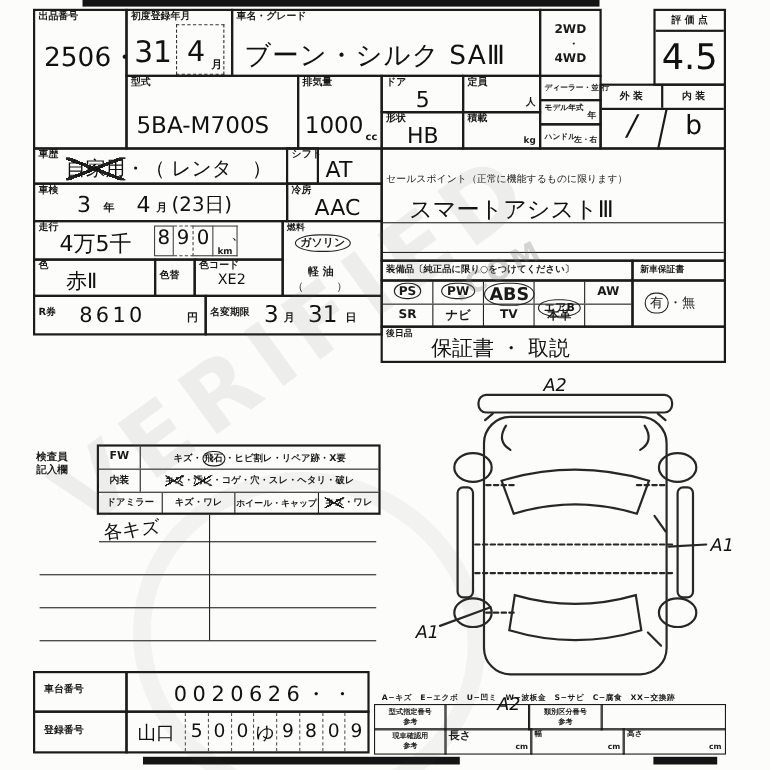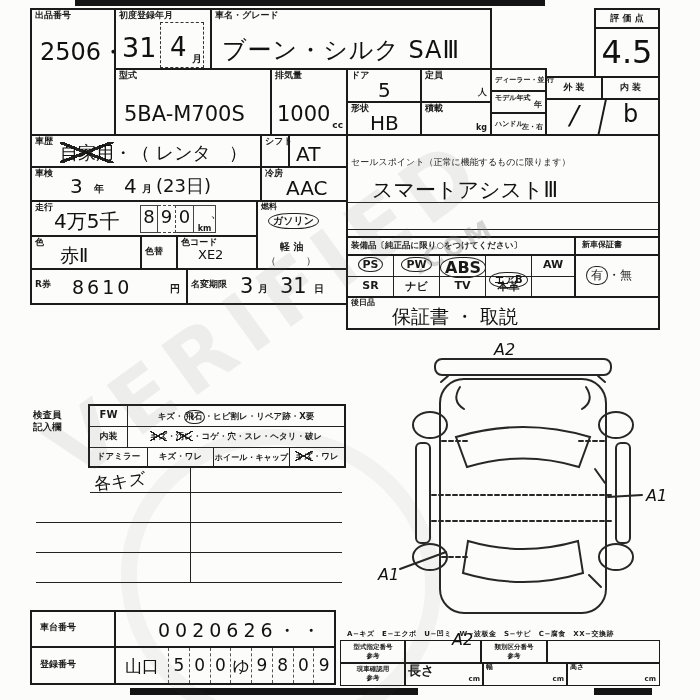--- a/index.html
+++ b/index.html
@@ -40,20 +40,25 @@
     <span class="lbl">初度登録年月</span>
     <span class="v hw" style="left:6px;top:22px;font-size:27px">31</span>
     <span style="position:absolute;left:44px;top:12px;width:44px;height:46px;border:1.5px dashed #333;box-sizing:border-box"></span>
     <span class="v hw" style="left:54px;top:22px;font-size:26px">4</span>
     <span class="v pr" style="left:76px;top:42px;font-size:10px">月</span>
   </div>
   <div class="b" style="left:210px;top:8px;width:282px;height:62px">
     <span class="lbl">車名・グレード</span>
     <span class="v hw" style="left:10px;top:24px;font-size:24px;letter-spacing:1px">ブーン・シルク SAⅢ</span>
   </div>
+  <div class="b" style="left:490px;top:8px;width:57px;height:62px;text-align:center">
+    <span class="v pr" style="left:12px;top:10px;font-size:11px">2WD</span>
+    <span class="v pr" style="left:25px;top:24px;font-size:9px">・</span>
+    <span class="v pr" style="left:12px;top:36px;font-size:11px">4WD</span>
+  </div>
   <div class="b" style="left:594px;top:8px;width:66px;height:70px">
     <div style="border-bottom:2px solid #1b1b1b;text-align:center;font-size:9px;font-weight:700;padding:2px 0">評 価 点</div>
     <div class="hw" style="text-align:center;font-size:32px;margin-top:4px">4.5</div>
   </div>
 
   <div class="b" style="left:114px;top:68px;width:158px;height:68px">
     <span class="lbl">型式</span>
     <span class="v hw" style="left:8px;top:32px;font-size:21px">5BA-M700S</span>
   </div>
   <div class="b" style="left:270px;top:68px;width:78px;height:68px">
@@ -257,21 +262,21 @@
   <div class="b1" style="left:480px;top:640px;width:68px;height:24px">
     <div style="font-size:6.5px;font-weight:700;text-align:center;padding-top:2px">類別区分番号</div>
     <div style="font-size:6.5px;font-weight:700;text-align:center">参考</div>
   </div>
   <div class="b1" style="left:546px;top:640px;width:114px;height:24px"></div>
   <div class="b1" style="left:340px;top:662px;width:66px;height:24px">
     <div style="font-size:6.5px;font-weight:700;text-align:center;padding-top:2px">現車確認用</div>
     <div style="font-size:6.5px;font-weight:700;text-align:center">参考</div>
   </div>
   <div class="b1" style="left:404px;top:662px;width:80px;height:24px">
-    <span class="lbl" style="font-size:13px">長さ</span>
+    <span class="lbl" style="font-size:10px">長さ</span>
     <span class="v pr" style="right:3px;bottom:2px;font-size:7px">cm</span>
   </div>
   <div class="b1" style="left:482px;top:662px;width:86px;height:24px">
     <span class="lbl" style="font-size:7px">幅</span>
     <span class="v pr" style="right:3px;bottom:2px;font-size:7px">cm</span>
   </div>
   <div class="b1" style="left:566px;top:662px;width:94px;height:24px">
     <span class="lbl" style="font-size:7px">高さ</span>
     <span class="v pr" style="right:3px;bottom:2px;font-size:7px">cm</span>
   </div>

